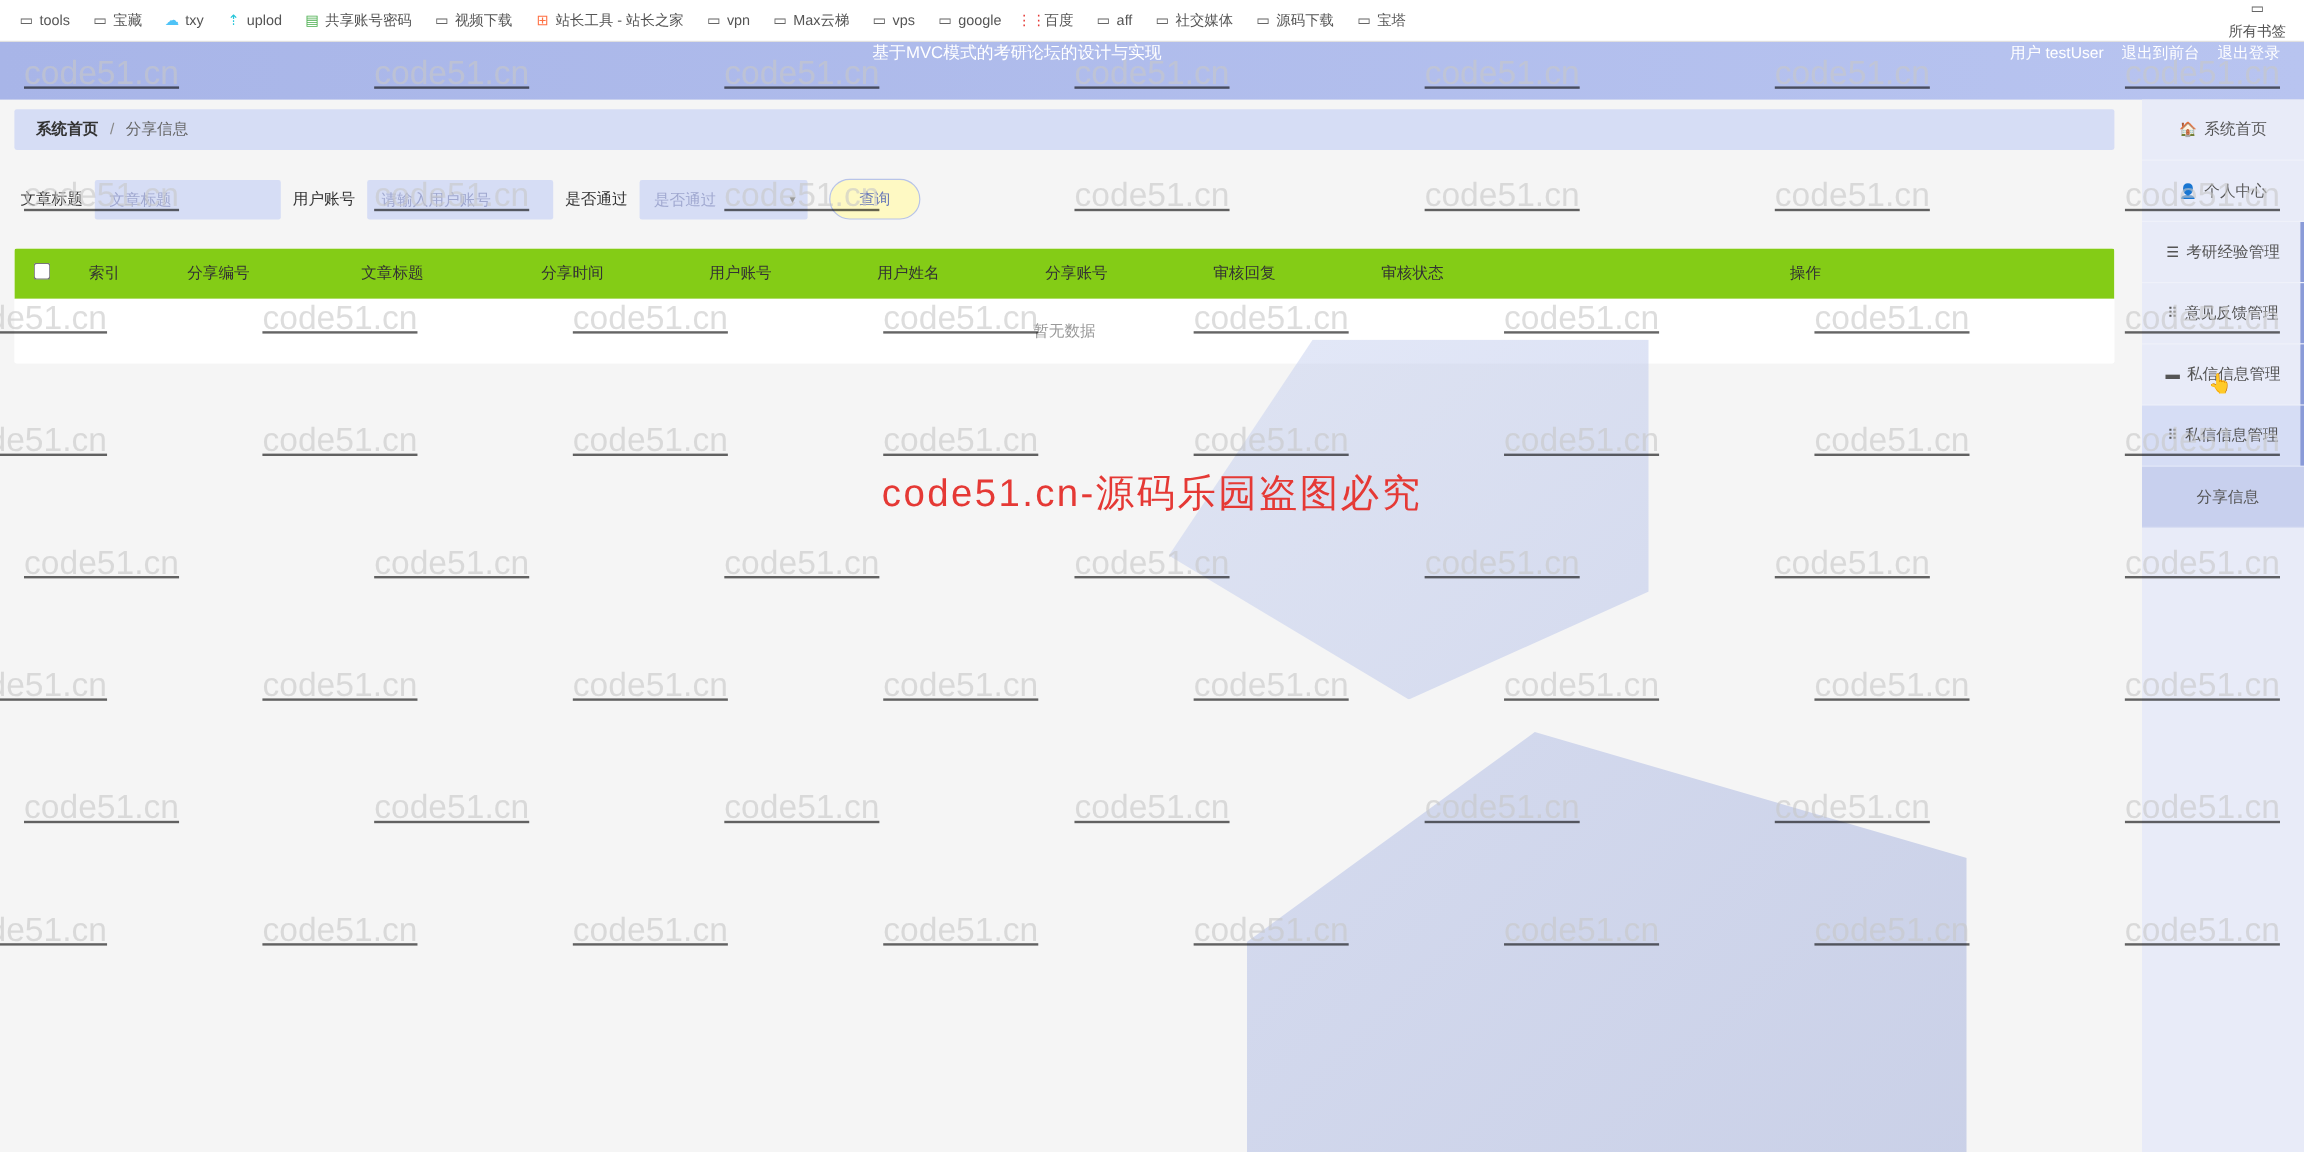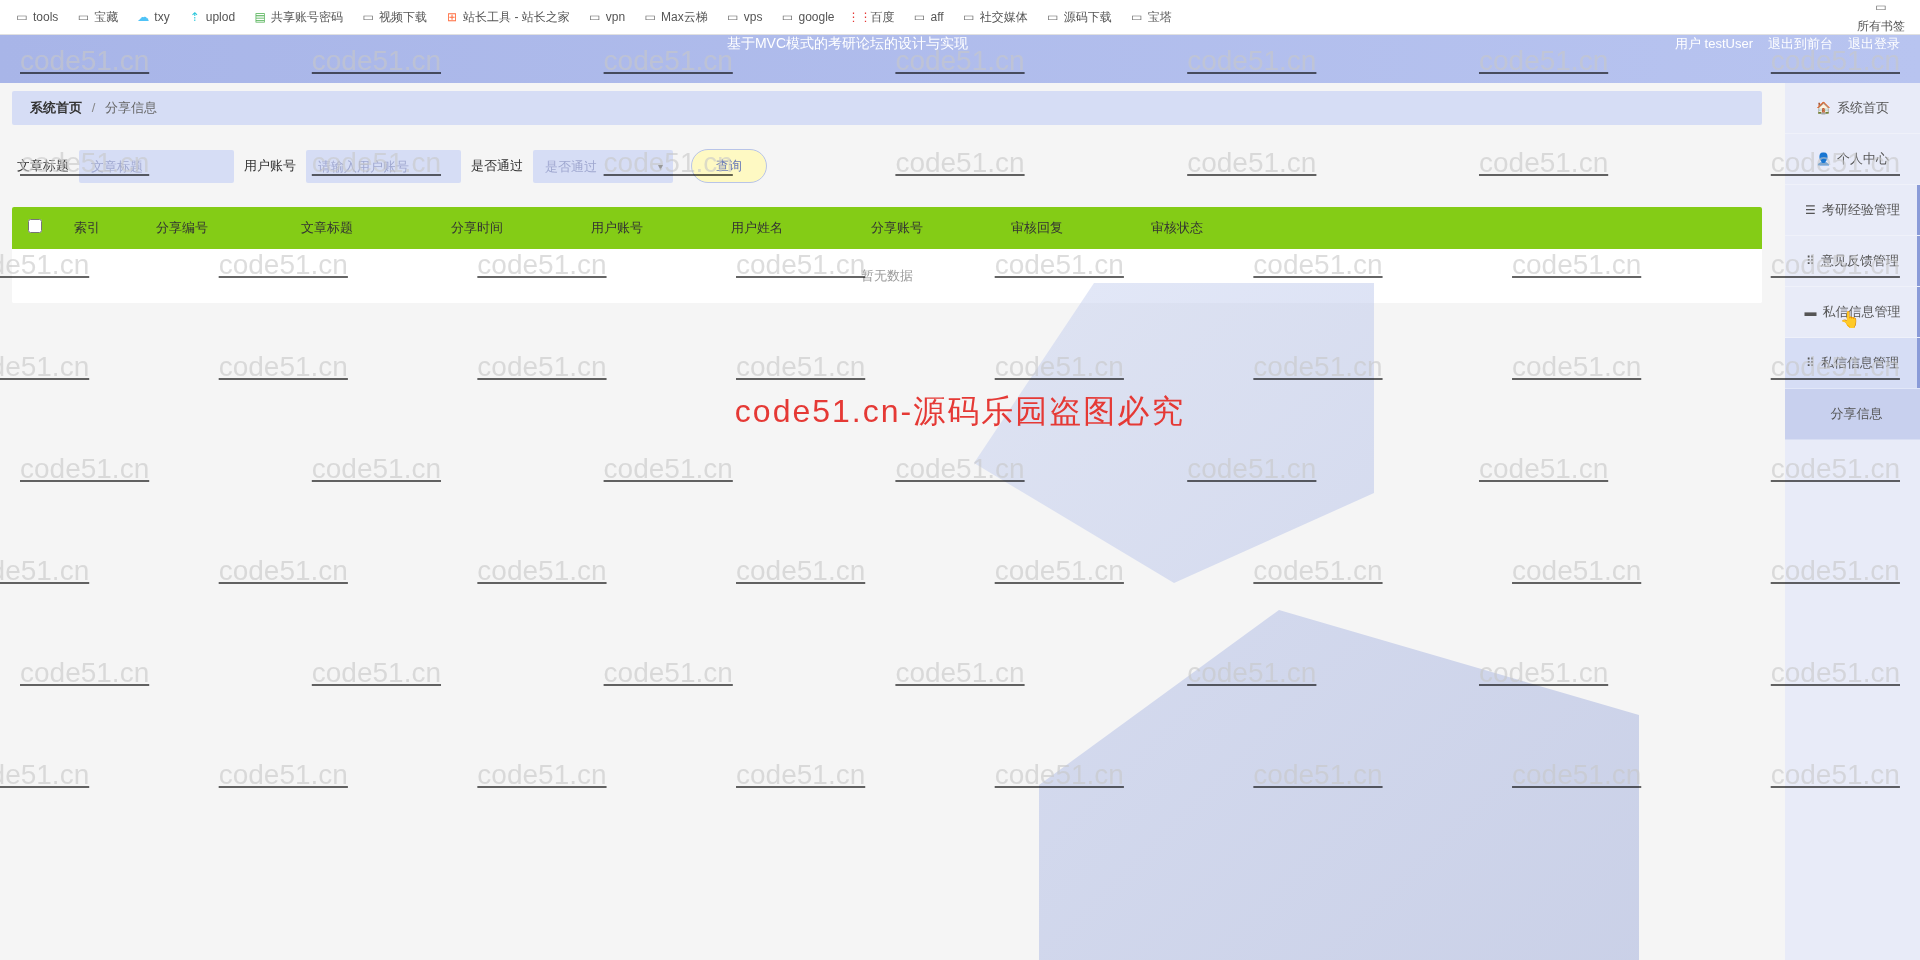--- a/index.html
+++ b/index.html
@@ -442,20 +442,21 @@
         <div class="th th-check checkbox-cell"><input type="checkbox" style=""></div>
         <div class="th th-index">索引</div>
         <div class="th th-id">分享编号</div>
         <div class="th th-title">文章标题</div>
         <div class="th th-time">分享时间</div>
         <div class="th th-user">用户账号</div>
         <div class="th th-name">用户姓名</div>
         <div class="th th-account">分享账号</div>
         <div class="th th-reply">审核回复</div>
         <div class="th th-status">审核状态</div>
+        <div class="th th-action">操作</div>
       </div>
       <div class="table-empty">暂无数据</div>
     </div>
   </div>
 
   <div class="right-sidebar">
     <div class="sidebar-item">
       <span class="sidebar-icon">🏠</span>
       <span>系统首页</span>
     </div>

